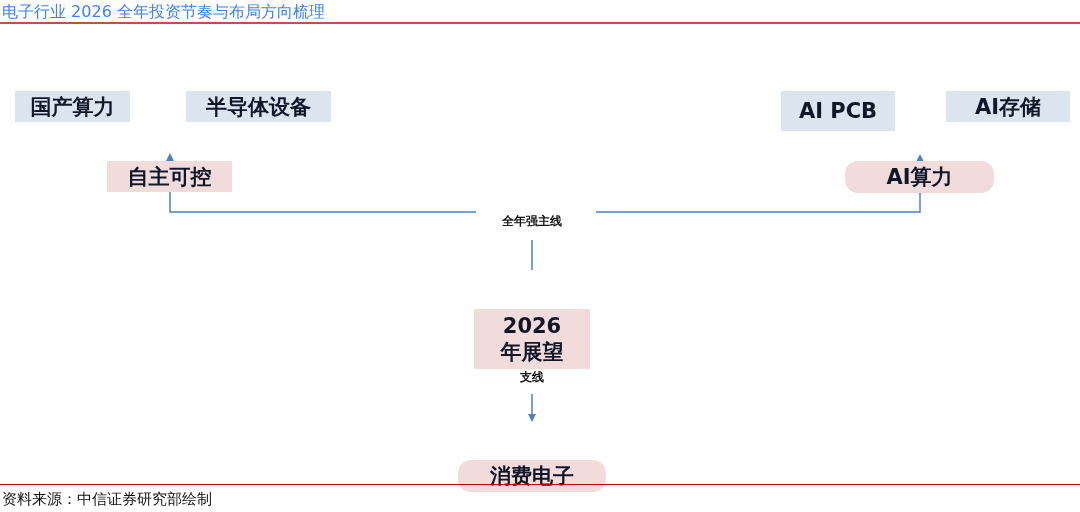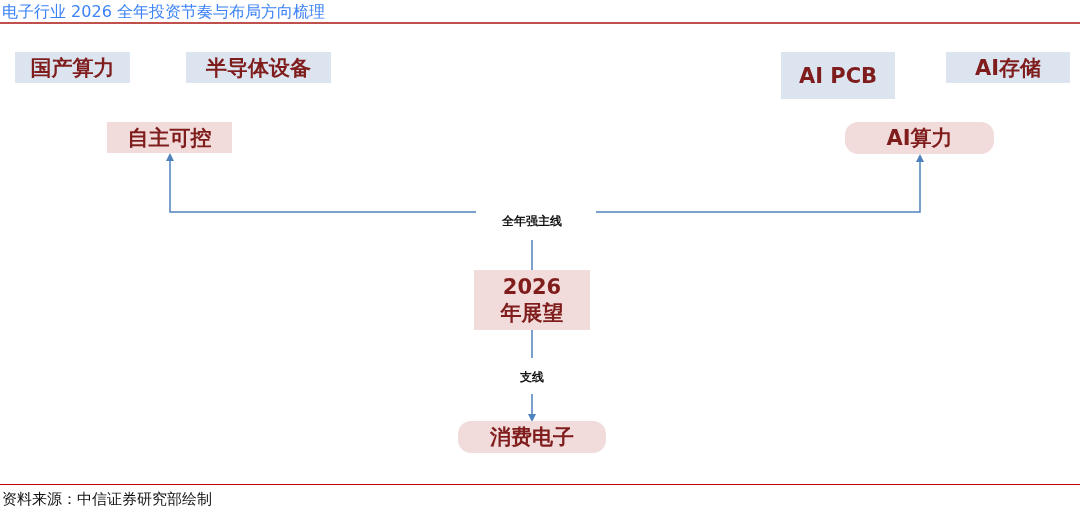--- a/index.html
+++ b/index.html
@@ -1,21 +1,21 @@
 <!DOCTYPE html>
 <html><head>
 <meta charset="utf-8">
 <style>
   html, body { margin:0; padding:0; background:#ffffff; }
   body { width:1080px; height:512px; position:relative; overflow:hidden; font-family:"DejaVu Sans", "Liberation Sans", sans-serif; color:#000; }
   .title { position:absolute; left:2px; top:2px; font-size:16px; line-height:20px; color:#3b82f6; white-space:nowrap; }
   .rule-top { position:absolute; left:0; top:22px; width:1080px; height:2px; background:#c0504d; }
   .rule-bottom { position:absolute; left:0; top:484px; width:1080px; height:1px; background:#c00000; }
   .source { position:absolute; left:2px; top:489px; font-size:15px; line-height:20px; color:#111; white-space:nowrap; }
-  .box { position:absolute; display:flex; align-items:center; justify-content:center; font-weight:bold; text-align:center; color:#7f1d1d; box-sizing:border-box; }
+  .box { position:absolute; display:flex; align-items:center; justify-content:center; font-weight:bold; text-align:center; color:#0f172a; box-sizing:border-box;margin-top:39px; }
   .blue { background:#dbe4ef; font-size:21px; }
   .pink { background:#f2dcdb; font-size:21px; }
   .center-box { background:#f2dcdb; font-size:21px; line-height:26px; padding:0 23px; }
   .label { position:absolute; font-size:12px; font-weight:bold; color:#111; white-space:nowrap; transform:translateX(-50%); background:#fff; padding:0 4px; }
   svg.lines { position:absolute; left:0; top:0; }
 </style>
 </head>
 <body>
 
 <div class="title">电子行业 2026 全年投资节奏与布局方向梳理</div>
@@ -34,21 +34,21 @@
 
   <line x1="532" y1="240" x2="532" y2="270" stroke="#4f81bd" stroke-width="1.5"></line>
 
   <line x1="532" y1="330" x2="532" y2="358" stroke="#4f81bd" stroke-width="1.5"></line>
 
   <line x1="532" y1="394" x2="532" y2="418" stroke="#4f81bd" stroke-width="1.5" marker-end="url(#arrow)"></line>
 </svg>
 
 <div class="box blue" style="left:15px; top:52px; width:115px; height:31px;">国产算力</div>
 <div class="box blue" style="left:186px; top:52px; width:145px; height:31px;">半导体设备</div>
-<div class="box blue" style="left:781px; top:52px; width:114px; height:47px;">AI PCB</div>
+<div class="box blue" style="left:781px; top:52px; width:114px; height:40px;">AI PCB</div>
 <div class="box blue" style="left:946px; top:52px; width:124px; height:31px;">AI存储</div>
 
 <div class="box pink" style="left:107px; top:122px; width:125px; height:31px;">自主可控</div>
 <div class="box pink" style="left:845px; top:122px; width:149px; height:32px;border-radius:13px;">AI算力</div>
 
 <div class="label" style="left:532px; top:213px;">全年强主线</div>
 
 <div class="box center-box" style="left:474px; top:270px; width:116px; height:60px;">2026年展望</div>
 
 <div class="label" style="left:532px; top:369px;">支线</div>

